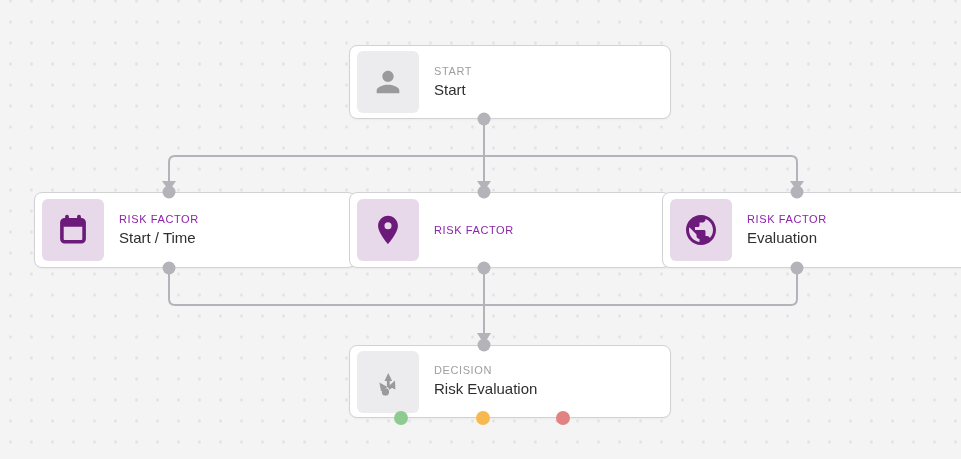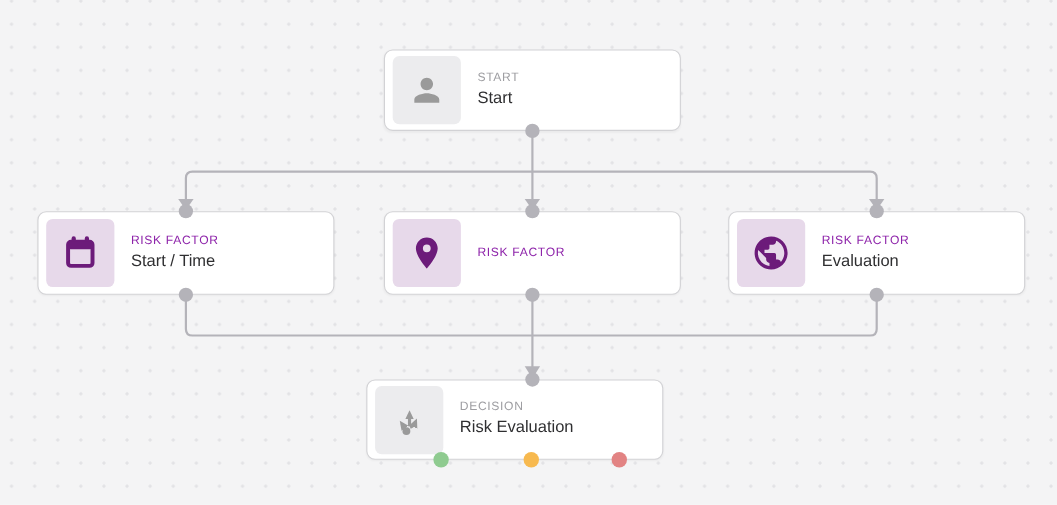--- a/index.html
+++ b/index.html
@@ -14,31 +14,31 @@
     background-image:radial-gradient(circle,#e2e2e5 1.3px,transparent 1.5px);
     background-size:21px 21px;
     background-position:0px -9.5px;
   }
   svg.edge-layer{
     position:absolute;left:0;top:0;width:961px;height:459px;z-index:1;
   }
   .edge path{stroke:#b4b3b9;stroke-width:2;fill:none;}
   .edge polygon{fill:#b4b3b9;stroke:none;}
   .node{
-    position:absolute;width:270px;box-sizing:border-box;z-index:2;
+    position:absolute;width:322px;box-sizing:border-box;z-index:2;
     background:#ffffff;border:1px solid #d2d2d5;border-radius:8px;
     display:flex;align-items:center;padding:6px 6px 6px 7px;
     box-shadow:0 1px 2px rgba(0,0,0,0.04);
     cursor:pointer;
   }
   #n-start{left:349px;top:45px;height:74px;}
   #n-datetime{left:34px;top:192px;height:76px;}
   #n-lochistory{left:349px;top:192px;height:76px;}
   #n-geo{left:662px;top:192px;height:76px;}
-  #n-decision{left:333px;top:345px;height:73px;}
+  #n-decision{left:349px;top:345px;height:73px;}
   .iconbox{
     width:62px;height:62px;border-radius:6px;flex:none;
     display:flex;align-items:center;justify-content:center;
   }
   .iconbox.purple{background:#e7d9ea;color:#6c1b7a;}
   .iconbox.gray{background:#ececee;color:#9a9a9a;}
   .ntext{margin-left:15px;min-width:0;}
   .nlabel{font-size:11px;letter-spacing:0.6px;line-height:1;}
   .nlabel.purple{color:#8e24aa;}
   .nlabel.gray{color:#9e9ea2;}

